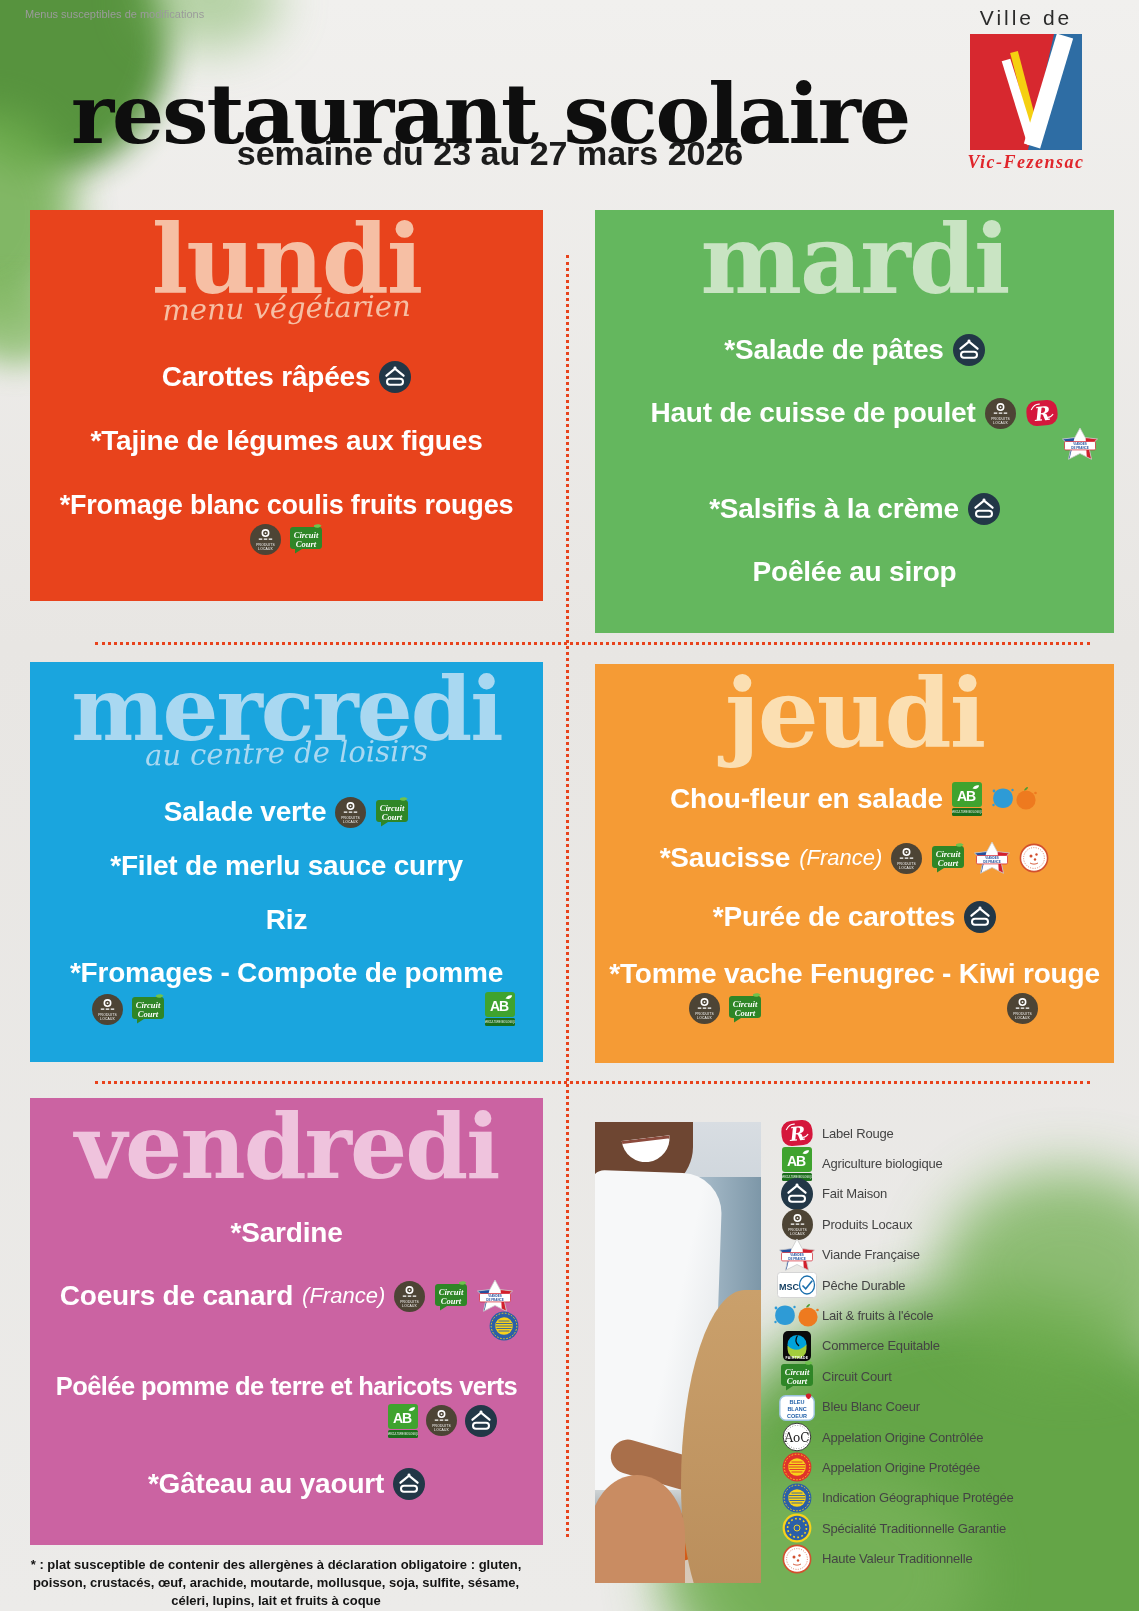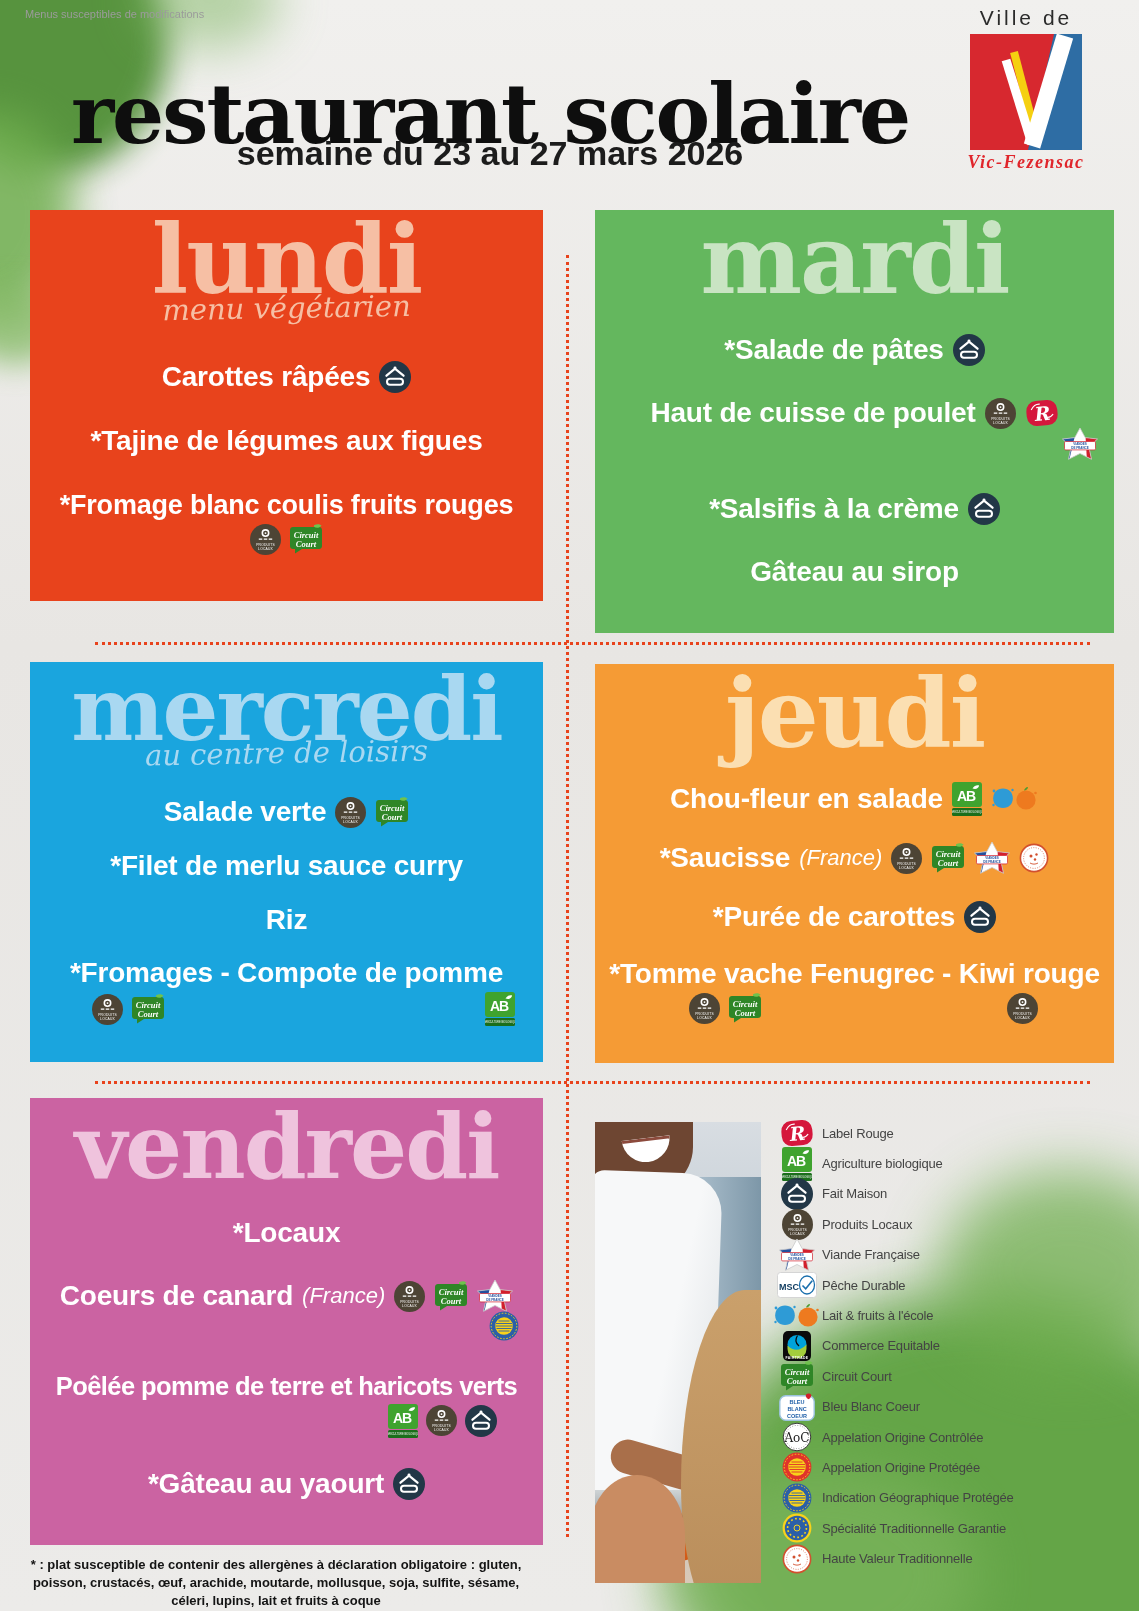--- a/index.html
+++ b/index.html
@@ -272,21 +272,21 @@
                 <circle cx="15" cy="15" r="15" fill="#223747"></circle>
                 <path d="M7 13.8 L15 7.2 L23 13.8" fill="none" stroke="#fff" stroke-width="2.1" stroke-linecap="round"></path>
                 <circle cx="15" cy="6.6" r="1.4" fill="#fff"></circle>
                 <rect x="7.5" y="16.6" width="15" height="5.6" rx="2.8" fill="none" stroke="#fff" stroke-width="1.9"></rect>
               </svg>
             </span>
         </div>
       </div>
       <div class="item">
         <div class="line">
-            <span class="txt">Gâteau au sirop</span>
+            <span class="txt">Poêlée au sirop</span>
           </div>
       </div>
     </div>
   </section>
 
   <section class="card mercredi">
     <h2 class="ttl">mercredi</h2>
     <div class="sub">au centre de loisirs</div>
     <div class="items">
       <div class="item">
@@ -487,21 +487,21 @@
         </div>
       </div>
     </div>
   </section>
 
   <section class="card vendredi">
     <h2 class="ttl">vendredi</h2>
     <div class="items">
       <div class="item">
         <div class="line">
-            <span class="txt">*Locaux</span>
+            <span class="txt">*Sardine</span>
           </div>
       </div>
       <div class="item">
         <div class="line">
             <span class="txt">Coeurs de canard</span>
             <span class="note">(France)</span>
           <span class="ic pl">
               <svg viewBox="0 0 30 30">
                 <circle cx="15" cy="15" r="15" fill="#4D4435"></circle>
                 <circle cx="15" cy="8.8" r="3.1" fill="none" stroke="#fff" stroke-width="1.5"></circle>

